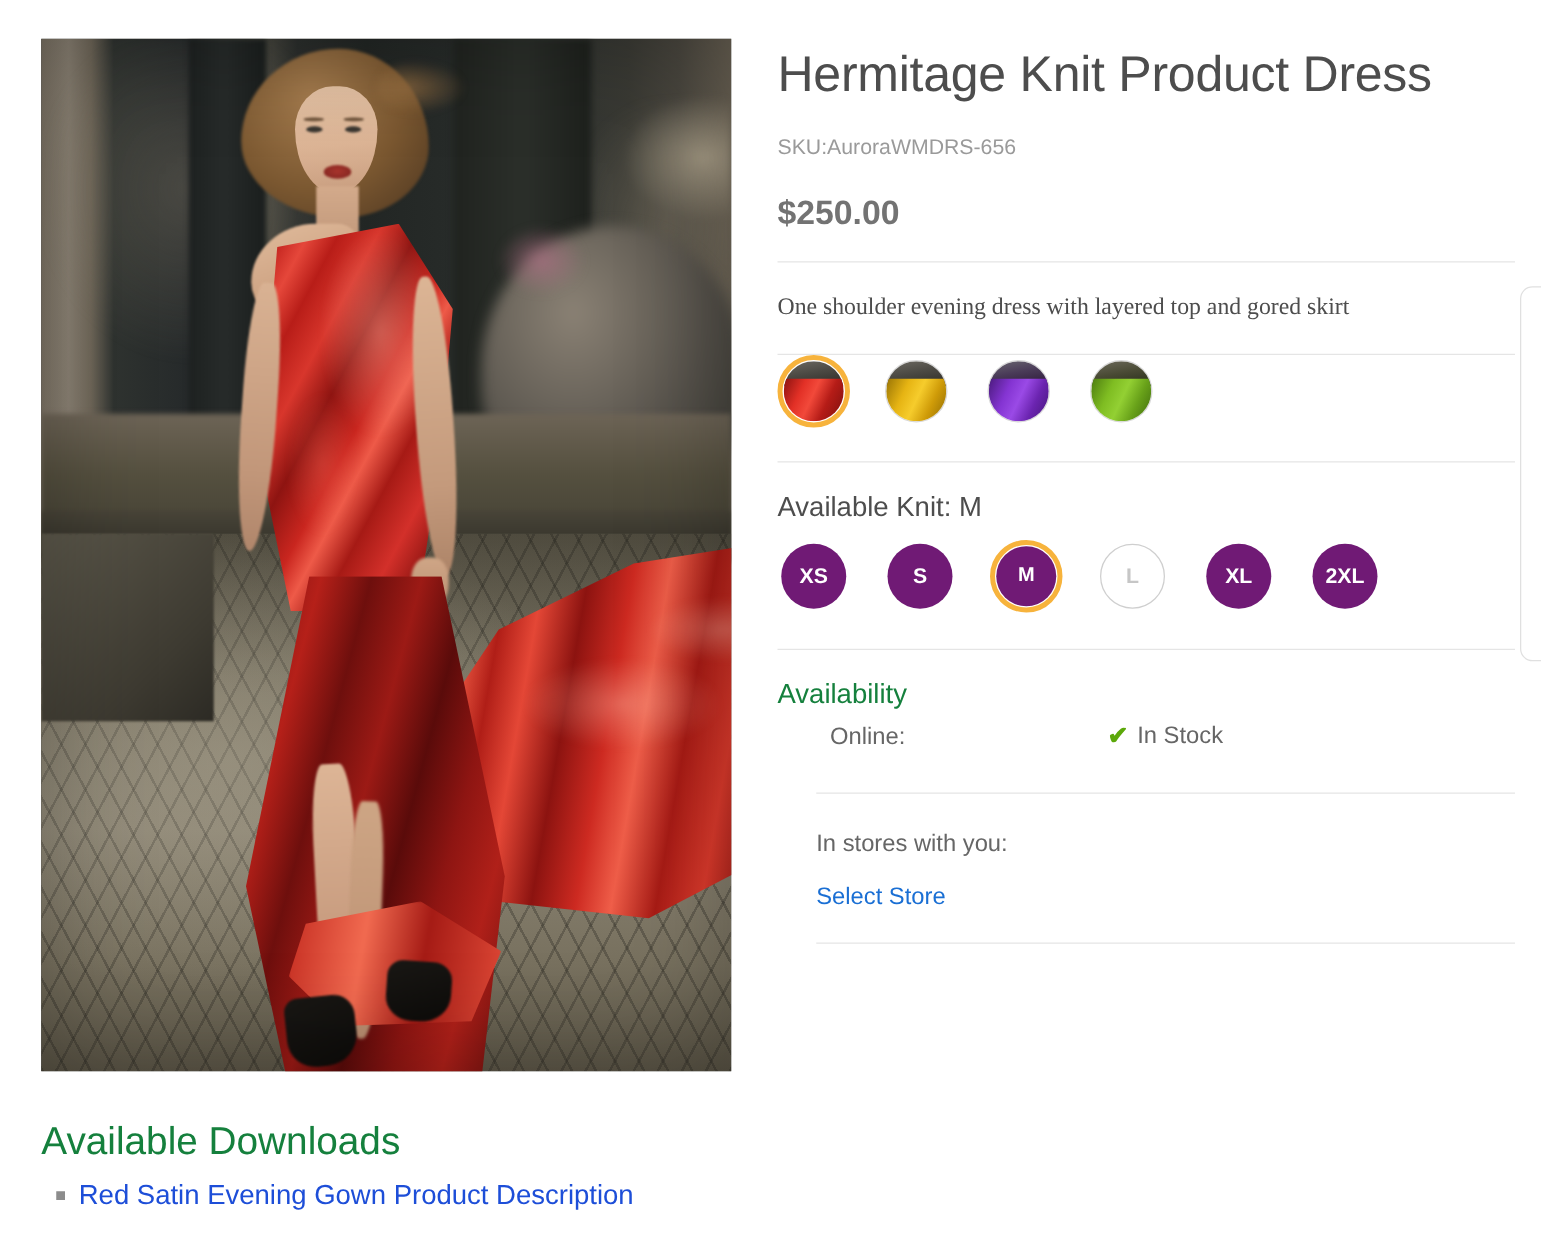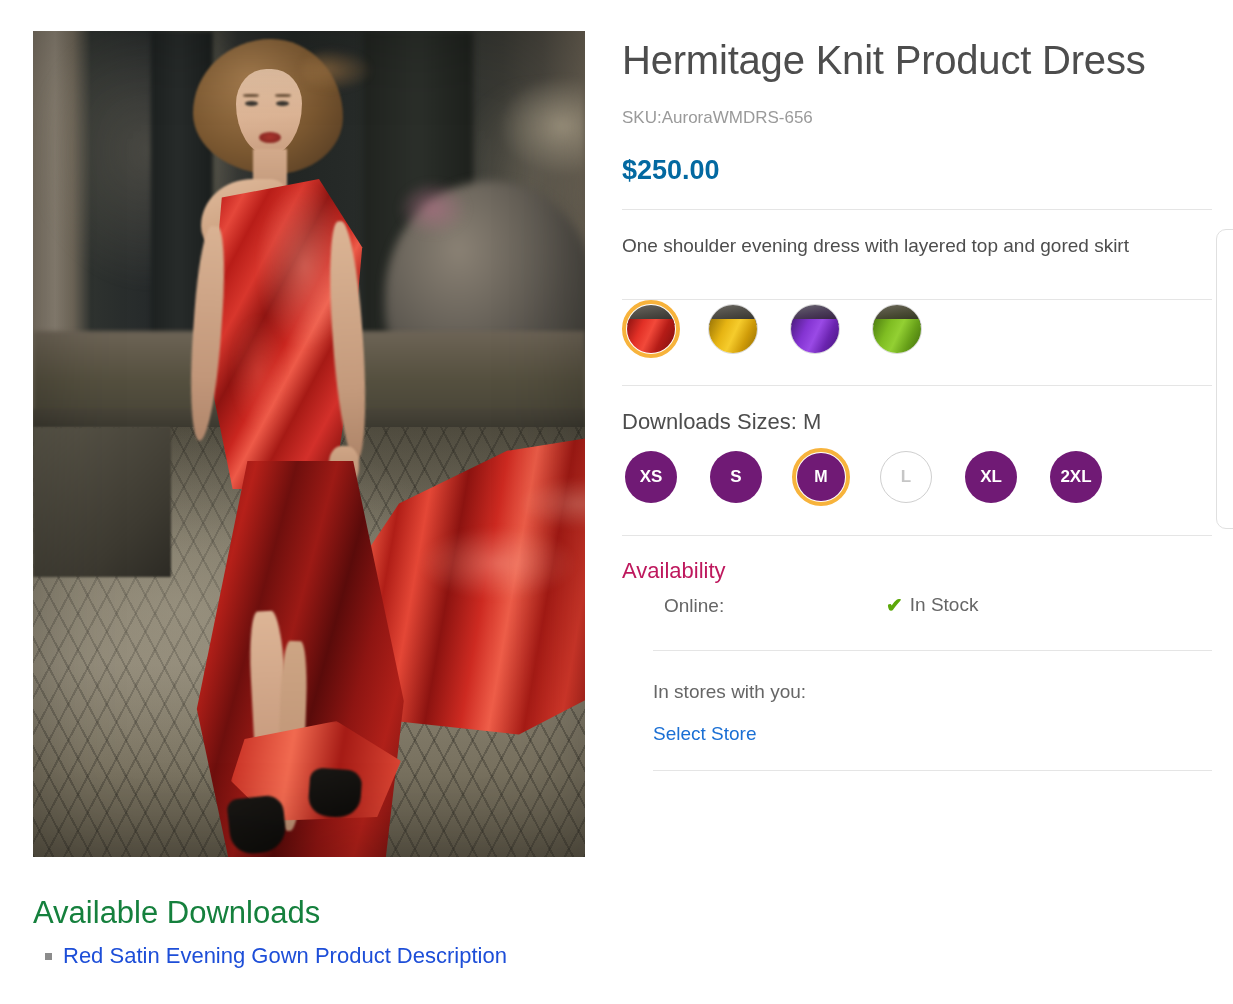--- a/index.html
+++ b/index.html
@@ -319,36 +319,37 @@
     letter-spacing: -0.2px;
   }
   .sku {
     font-size: 17px;
     color: #9a9a9a;
     margin-top: 25px;
   }
   .price {
     font-size: 27px;
     font-weight: bold;
-    color: #0369a1;
+    color: #737373;
     margin-top: 27px;
   }
   .divider {
     height: 1px;
     background: #e5e5e5;
     margin: 0;
   }
   .d1 { margin-top: 23px; }
   .description {
     font-size: 19px;
     color: #4d4d4d;
     line-height: 1.78;
     margin-top: 19px;
-    margin-bottom: 36px;
+    margin-bottom: 20px;
     width: 598px;
+    font-family: Liberation Serif, serif;
   }
   .section-label {
     font-size: 22px;
     color: #4d4d4d;
     margin-top: 23px;
     margin-bottom: 13px;
   }
 
   
   .swatch-row {
@@ -453,21 +454,21 @@
   .size-btn.unavailable .size-disc {
     background: #ffffff;
     border: 1px solid #cfcfcf;
     color: #c6c6c6;
     font-weight: bold;
   }
 
   
   .availability-title {
     font-size: 22px;
-    color: #be185d;
+    color: #15803d;
     margin-top: 22px;
     margin-bottom: 8px;
   }
   .avail-row {
     display: flex;
     align-items: baseline;
     padding-left: 31px;
     margin-top: 10px;
   }
   .avail-key {
@@ -639,21 +640,21 @@
           <span class="fabric">
             <span class="fabric-top" style="background:linear-gradient(170deg,#6d6a5c 0%,#494a34 48%,#252a18 100%);"></span>
             <span class="fabric-body" style="background:linear-gradient(115deg,#4d7d10 0%,#7fbd22 30%,#93d033 50%,#68a119 72%,#3f6b0d 100%);"></span>
           </span>
         </span>
       </button>
     </div>
 
     <div class="divider"></div>
 
-    <div class="section-label">Downloads Sizes: M</div>
+    <div class="section-label">Available Knit: M</div>
 
     <div class="size-row">
       <button class="size-btn">
         <span class="size-disc">XS</span>
       </button>
       <button class="size-btn">
         <span class="size-disc">S</span>
       </button>
       <button class="size-btn selected">
         <span class="size-disc">M</span>

